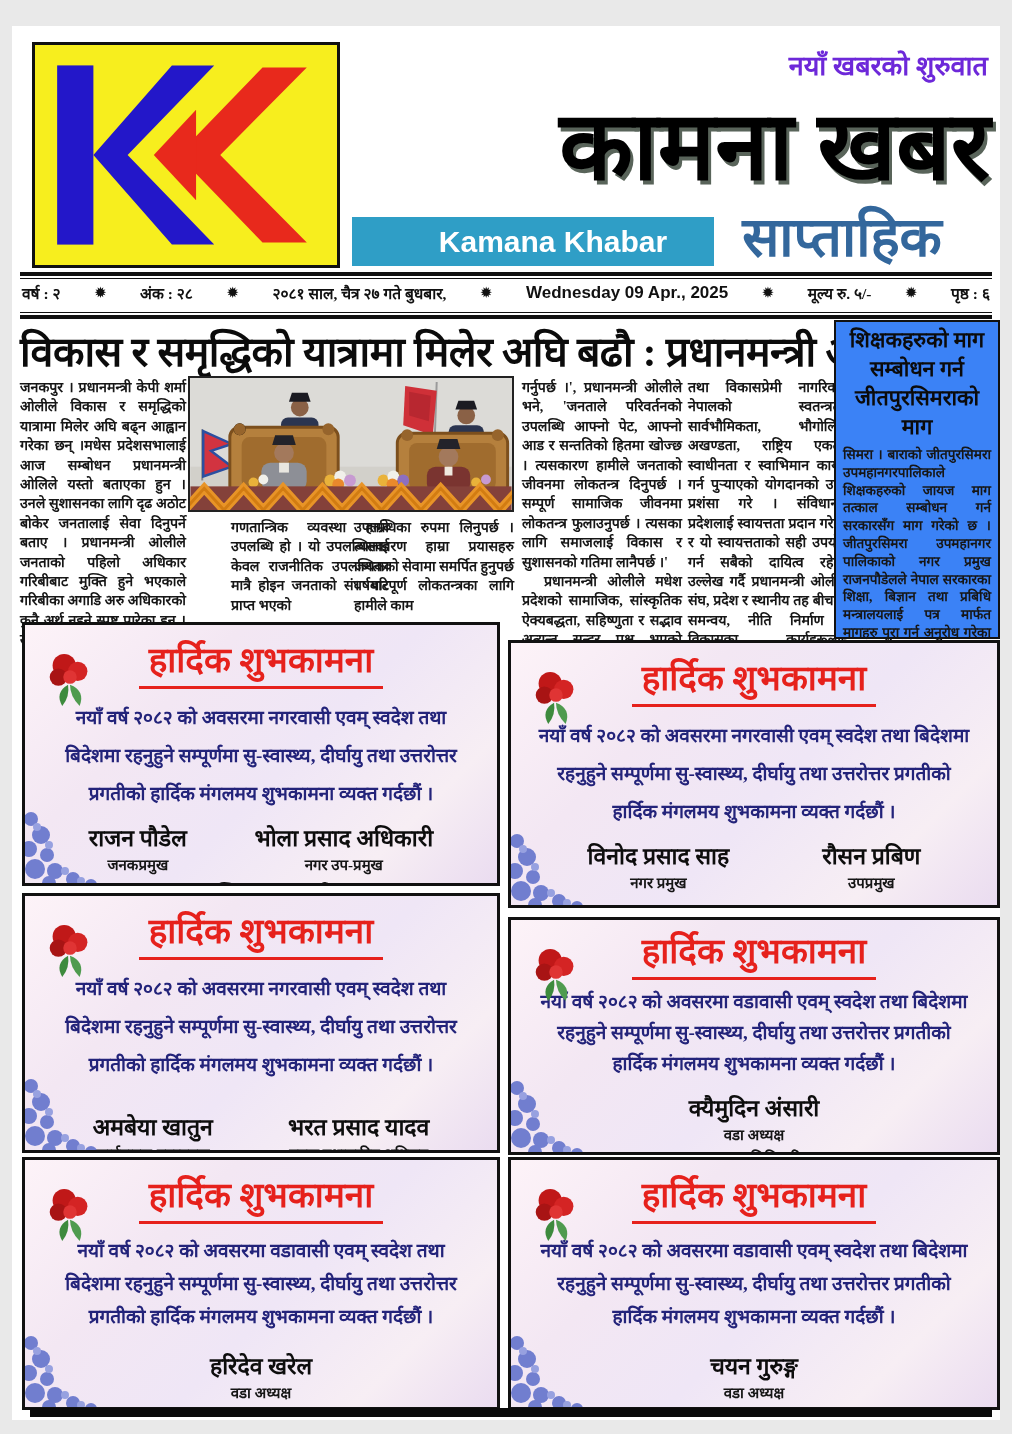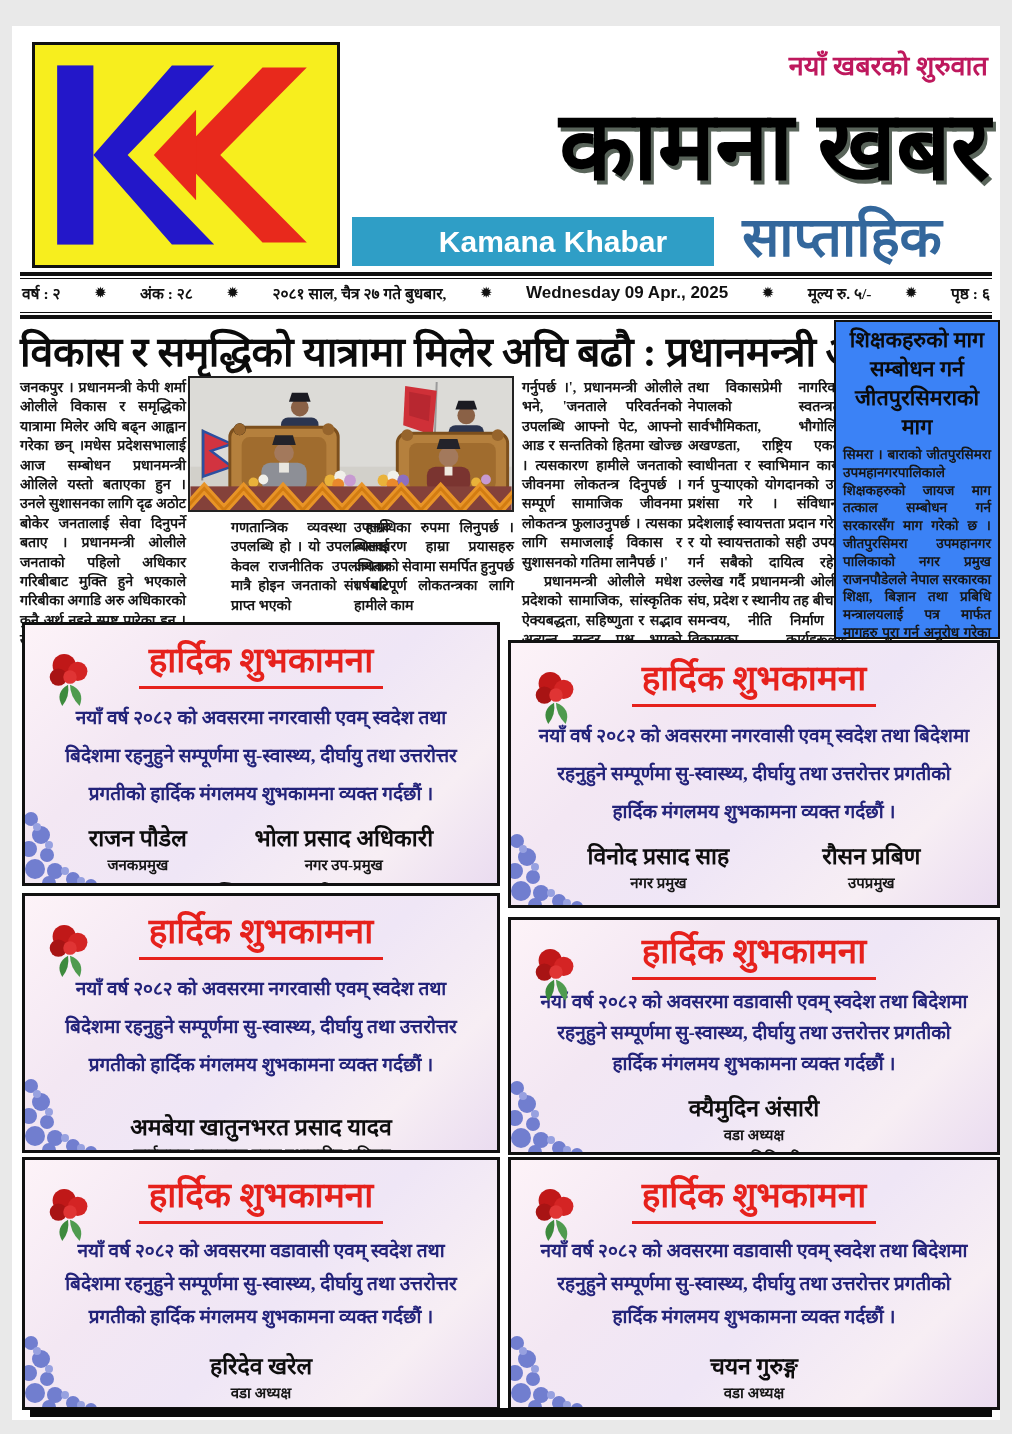--- a/index.html
+++ b/index.html
@@ -5,21 +5,21 @@
   html,body{margin:0;padding:0;}
   body{width:1012px;height:1434px;background:#e9e9e9;position:relative;
        font-family:"Liberation Serif", serif;-webkit-font-smoothing:antialiased;}
   .page{position:absolute;left:12px;top:26px;width:988px;height:1394px;background:#ffffff;}
 
   
   .logo-box{position:absolute;left:20px;top:16px;width:308px;height:226px;
             background:#f7ee1e;border:3px solid #111;box-sizing:border-box;}
   .logo-box svg{width:100%;height:100%;display:block;}
   .tagline{position:absolute;left:520px;top:20px;width:456px;text-align:right;
-           color:#be185d;font-size:27px;font-weight:bold;}
+           color:#6d28d9;font-size:27px;font-weight:bold;}
   .np-title{position:absolute;left:328px;top:46px;width:650px;text-align:right;
             color:#000000;font-size:96px;line-height:150px;font-weight:bold;
             text-shadow:3px 4px 0 #59645a;white-space:nowrap;}
   .en-title{position:absolute;left:340px;top:191px;width:322px;height:49px;
             background:#2f9ec6;color:#ffffff;font-family:"Liberation Sans",sans-serif;
             font-weight:bold;font-size:30px;text-align:center;line-height:49px;padding-left:40px;}
   .np-weekly{position:absolute;left:684px;top:182px;width:292px;text-align:center;
              color:#33679c;font-size:55px;font-weight:bold;line-height:60px;}
   .rule{position:absolute;left:8px;width:972px;}
   .rule-a{top:246px;border-top:4px solid #111;}
@@ -331,21 +331,21 @@
         </g>
       <g fill="#8895dd">
           <circle cx="16" cy="68" r="4"></circle>
           <circle cx="28" cy="86" r="4"></circle>
           <circle cx="44" cy="112" r="4"></circle>
           <circle cx="60" cy="122" r="4"></circle>
         </g>
     </svg>
     <div class="gtitle"><span>हार्दिक शुभकामना</span></div>
     <div class="gbody">नयाँ वर्ष २०८२ को अवसरमा नगरवासी एवम् स्वदेश तथा बिदेशमा रहनुहुने सम्पूर्णमा सु-स्वास्थ्य, दीर्घायु तथा उत्तरोत्तर प्रगतीको हार्दिक मंगलमय शुभकामना व्यक्त गर्दछौं ।</div>
-    <div class="sigrow" style="margin-top:26px;justify-content:center;">
+    <div class="sigrow" style="margin-top:26px;">
       <div class="sig">
         <div class="nm">अमबेया खातुन</div>
         <div class="rl">कार्यबाहक-नगरप्रमुख</div>
       </div>
       <div class="sig">
         <div class="nm">भरत प्रसाद यादव</div>
         <div class="rl">प्रमुख प्रशासकीय अधिकृत</div>
       </div>
     </div>
 

